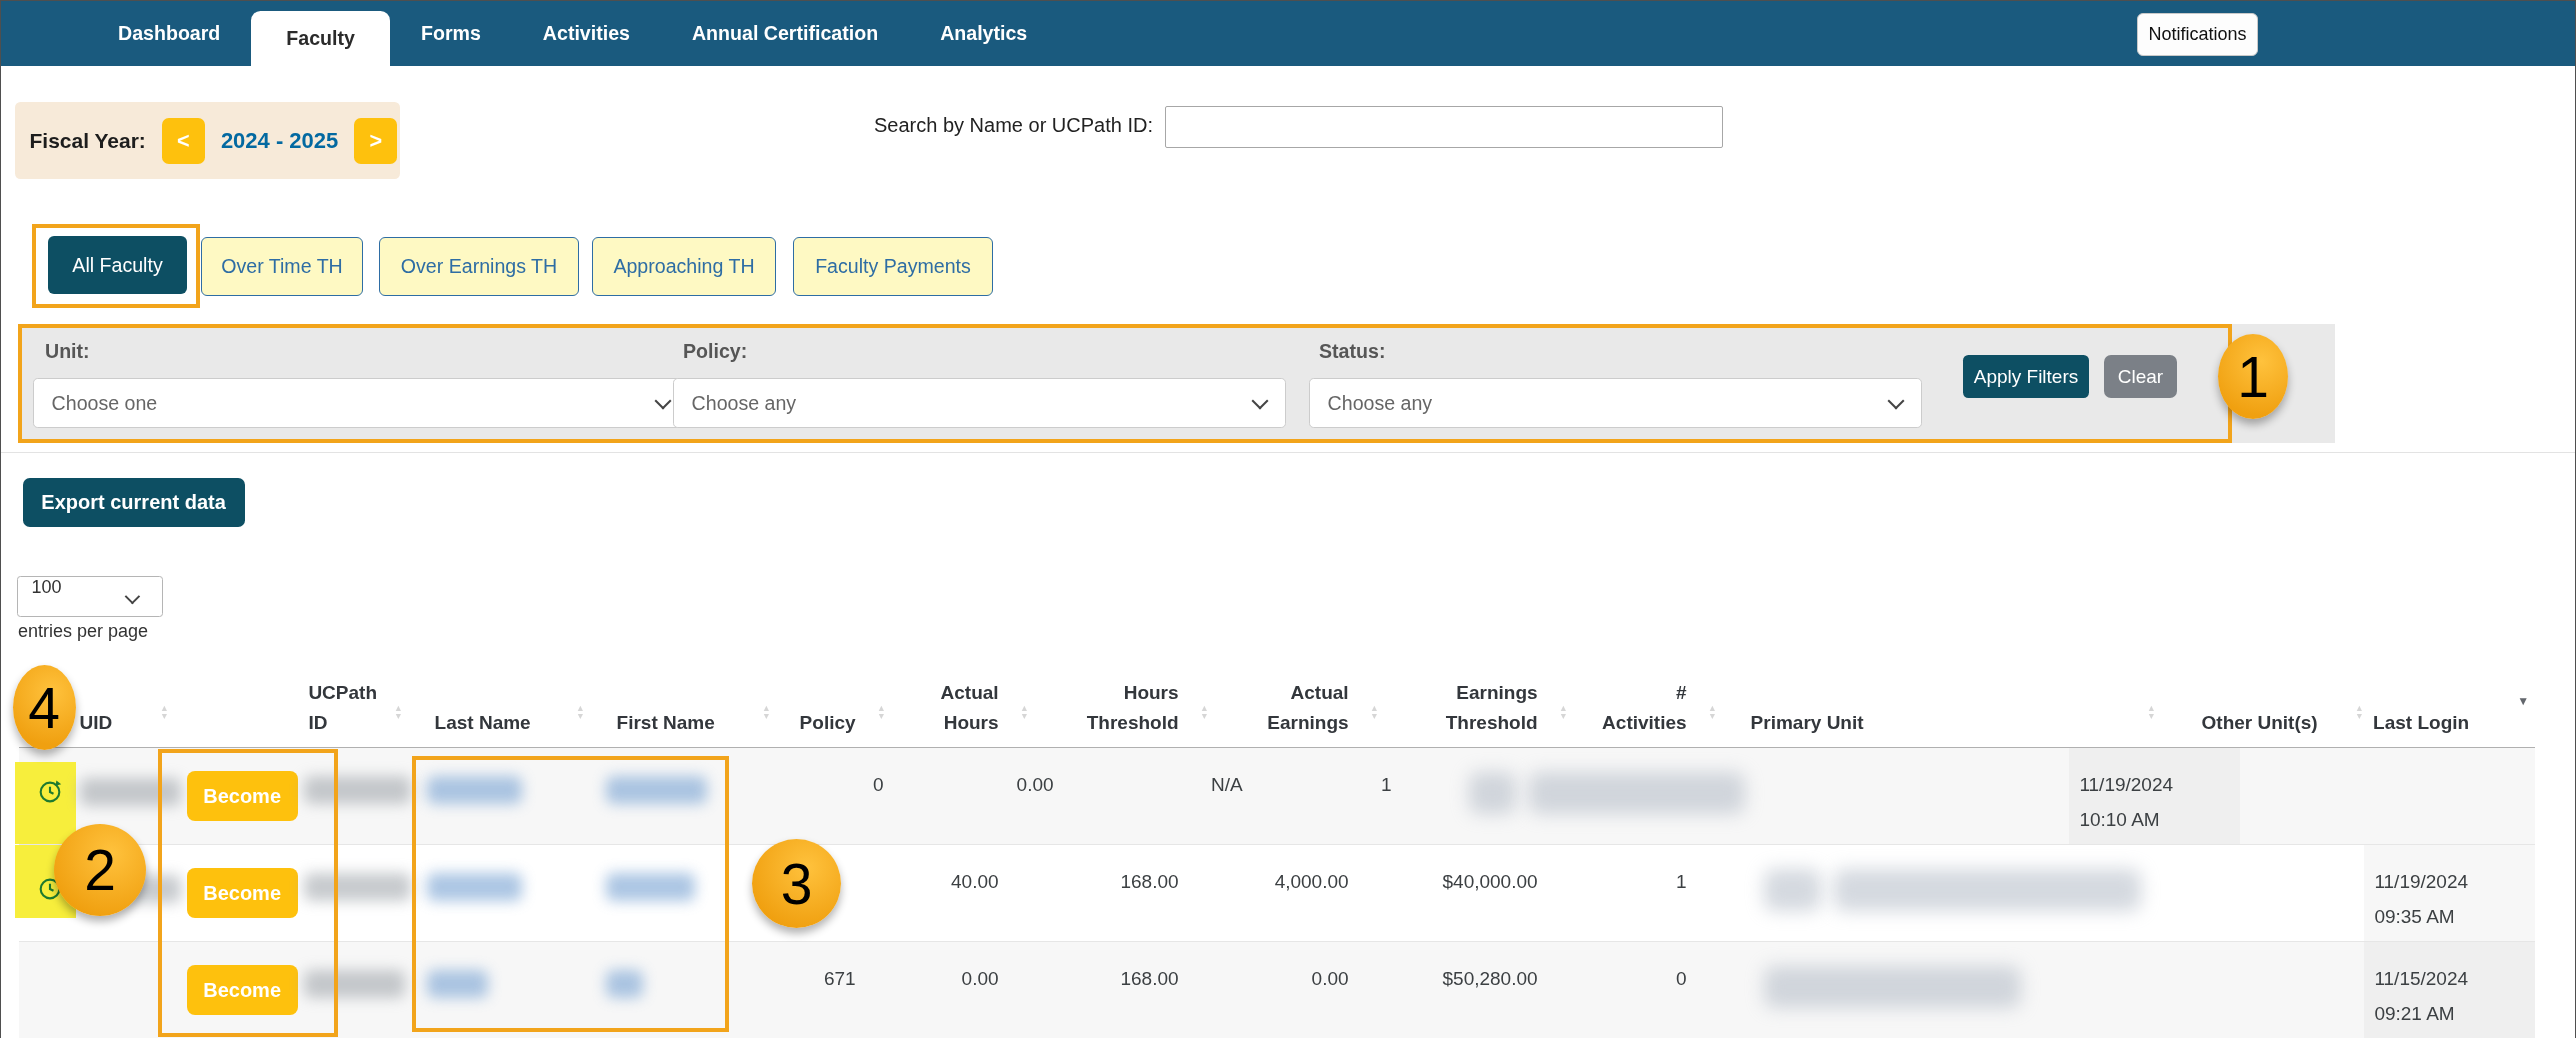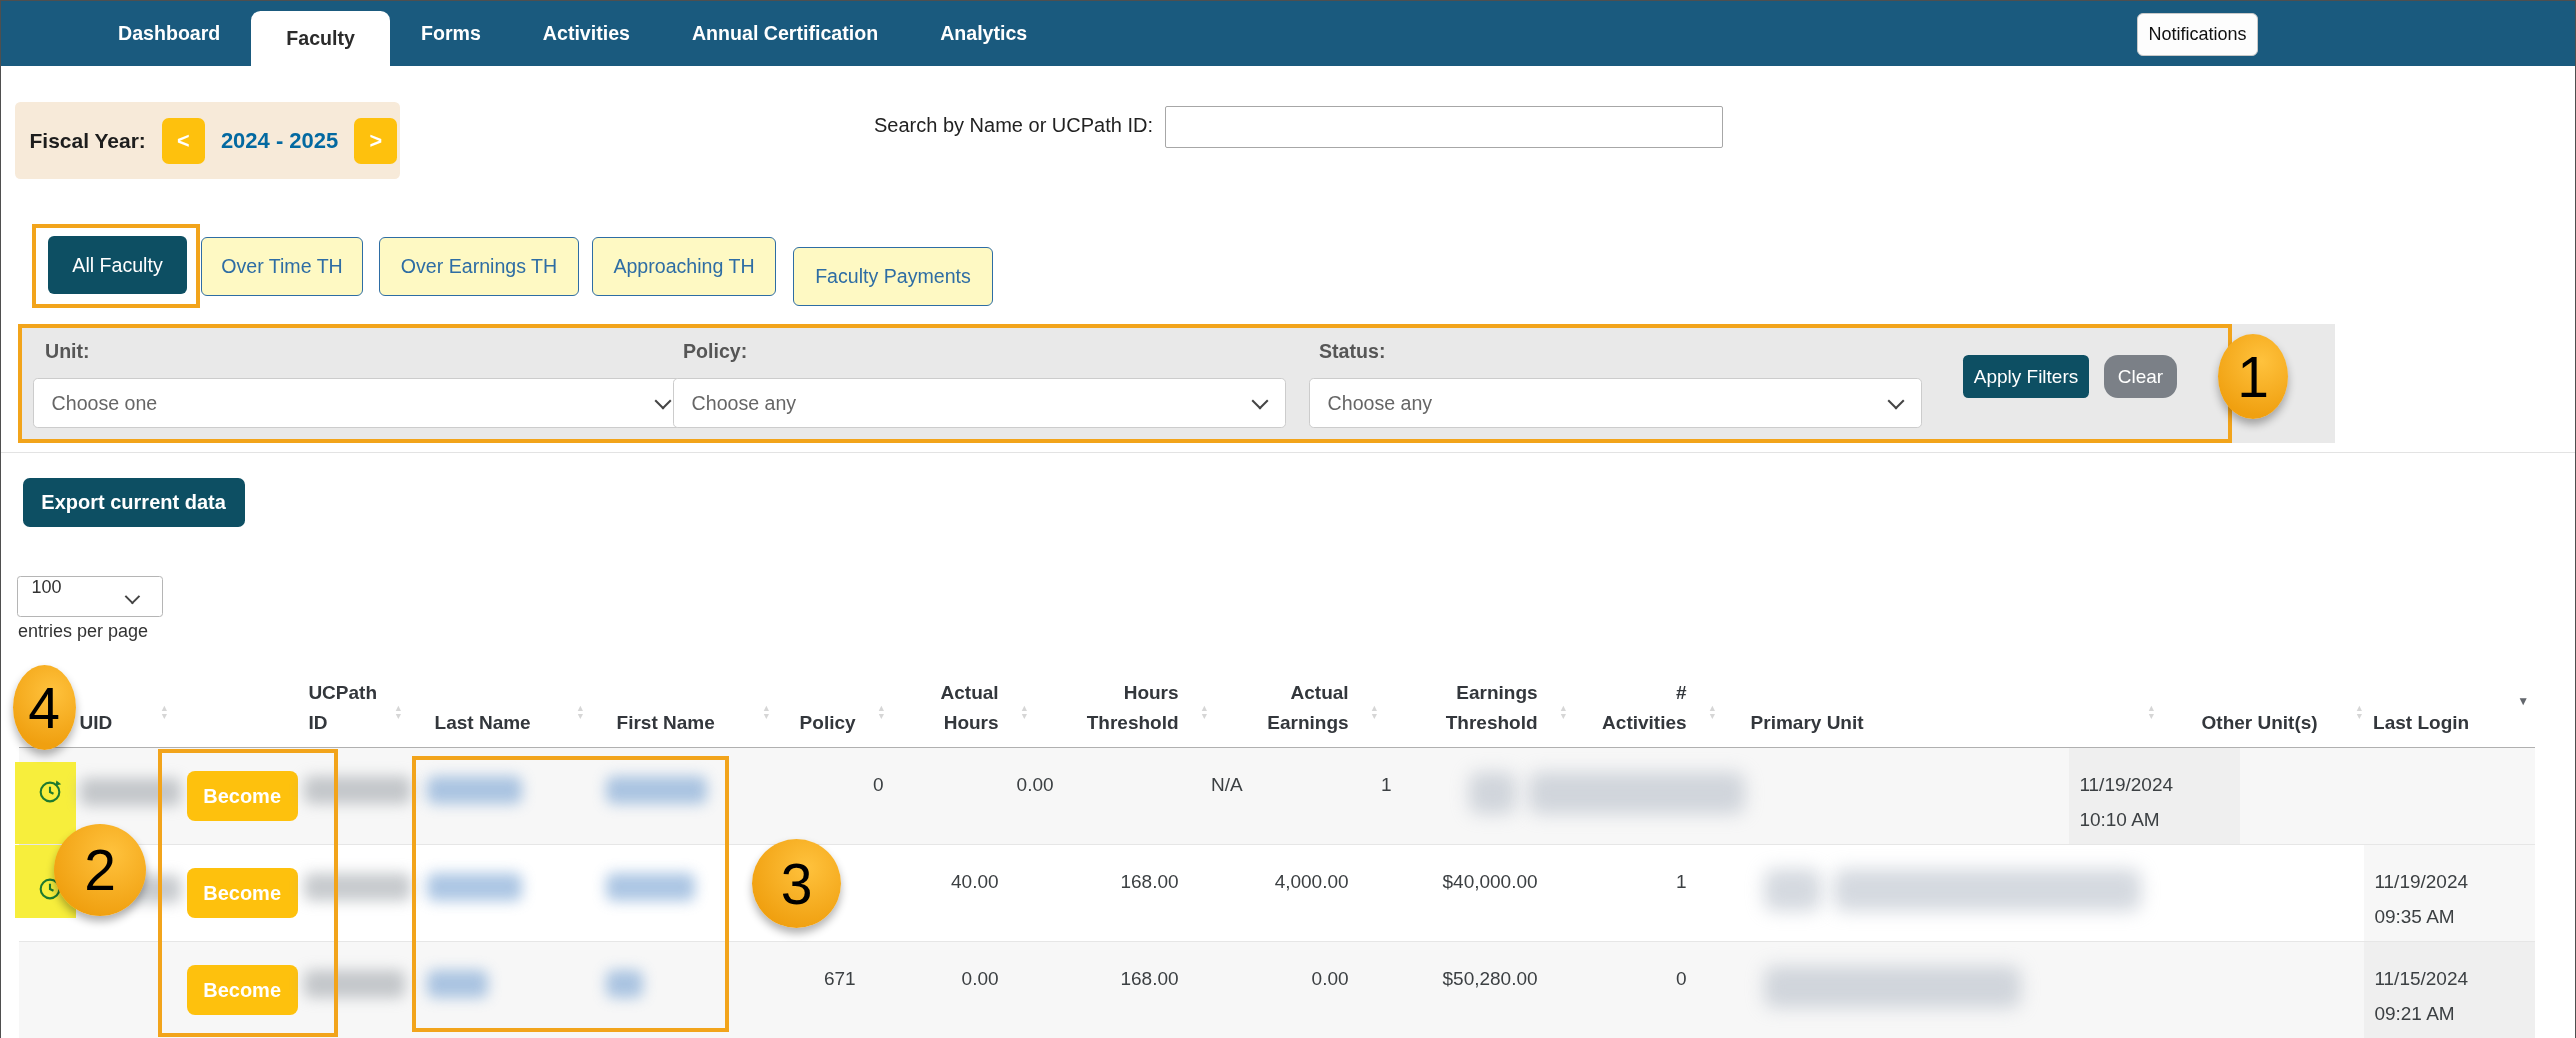--- a/index.html
+++ b/index.html
@@ -33,21 +33,21 @@
   .ftab.active{background:var(--teal);color:#fff;border:none;top:235px;height:58px;}
   
   .filter-bg{position:absolute;left:17px;top:323px;width:2317px;height:119px;background:#e9e9e9;}
   .filter-label{position:absolute;top:339px;font-weight:bold;font-size:19.6px;color:#565656;}
   .filter-select{position:absolute;top:377px;height:50px;background:#fff;border:0.7px solid #ccc;border-radius:4.7px;
     display:flex;align-items:center;font-size:19.6px;color:#666;padding:0 17.6px;box-sizing:border-box;cursor:pointer;}
   .chev{position:absolute;right:19px;top:16px;width:10px;height:10px;border-right:2px solid #444;border-bottom:2px solid #444;transform:rotate(45deg);}
   .btn-apply{position:absolute;left:1962px;top:354px;width:126px;height:43px;background:var(--teal);color:#fff;border:none;
     border-radius:5.4px;font-size:19px;display:flex;align-items:center;justify-content:center;cursor:pointer;}
   .btn-clear{position:absolute;left:2103px;top:354px;width:73px;height:43px;background:#7b8087;color:#fff;border:none;
-    border-radius:14px;font-size:19px;display:flex;align-items:center;justify-content:center;cursor:pointer;}
+    border-radius:7px;font-size:19px;display:flex;align-items:center;justify-content:center;cursor:pointer;}
   .divider{position:absolute;left:0;top:451px;width:100%;height:1.4px;background:#e3e3e3;}
   
   .btn-export{position:absolute;left:21.6px;top:477px;width:222px;height:49px;background:var(--teal);color:#fff;border:none;
     border-radius:6.8px;font-weight:bold;font-size:20px;display:flex;align-items:center;justify-content:center;cursor:pointer;}
   .pagesize{position:absolute;left:16px;top:575px;width:146px;height:41px;border:0.7px solid #b5b5b5;border-radius:3.4px;background:#fff;
     display:flex;align-items:flex-start;font-size:18px;color:#333;padding-left:13.5px;box-sizing:border-box;cursor:pointer;}
   .pagesize .chev{right:24px;top:13.5px;width:8.8px;height:8.8px;}
   .entries-label{position:absolute;left:17px;top:620px;font-size:18px;color:#333;}
   
   .table{position:absolute;left:17.6px;top:665px;width:2516px;}
@@ -114,21 +114,21 @@
   </div>
 
   <div class="search-label">Search by Name or UCPath ID:</div>
   <input class="search-input" type="text" value="" style="">
 
   <div id="filterTabs">
       <div class="ftab active" style="left: 47px; width: 139px;">All Faculty</div>
       <div class="ftab inactive" style="left: 200px; width: 162px;">Over Time TH</div>
       <div class="ftab inactive" style="left: 378px; width: 200px;">Over Earnings TH</div>
       <div class="ftab inactive" style="left: 591px; width: 184px;">Approaching TH</div>
-      <div class="ftab inactive" style="left: 792px; width: 200px; margin-top: 10px;">Faculty Payments</div>
+      <div class="ftab inactive" style="left: 792px; width: 200px;">Faculty Payments</div>
     </div>
 
   <div class="filter-bg"></div>
   <div class="filter-label" style="left:44px;">Unit:</div>
   <div class="filter-select" style="left:32px;width:656px;align-items:center;">
     <span>Choose one</span>
     <span class="chev"></span>
   </div>
   <div class="filter-label" style="left:682px;">Policy:</div>
   <div class="filter-select" style="left:672px;width:613px;">

